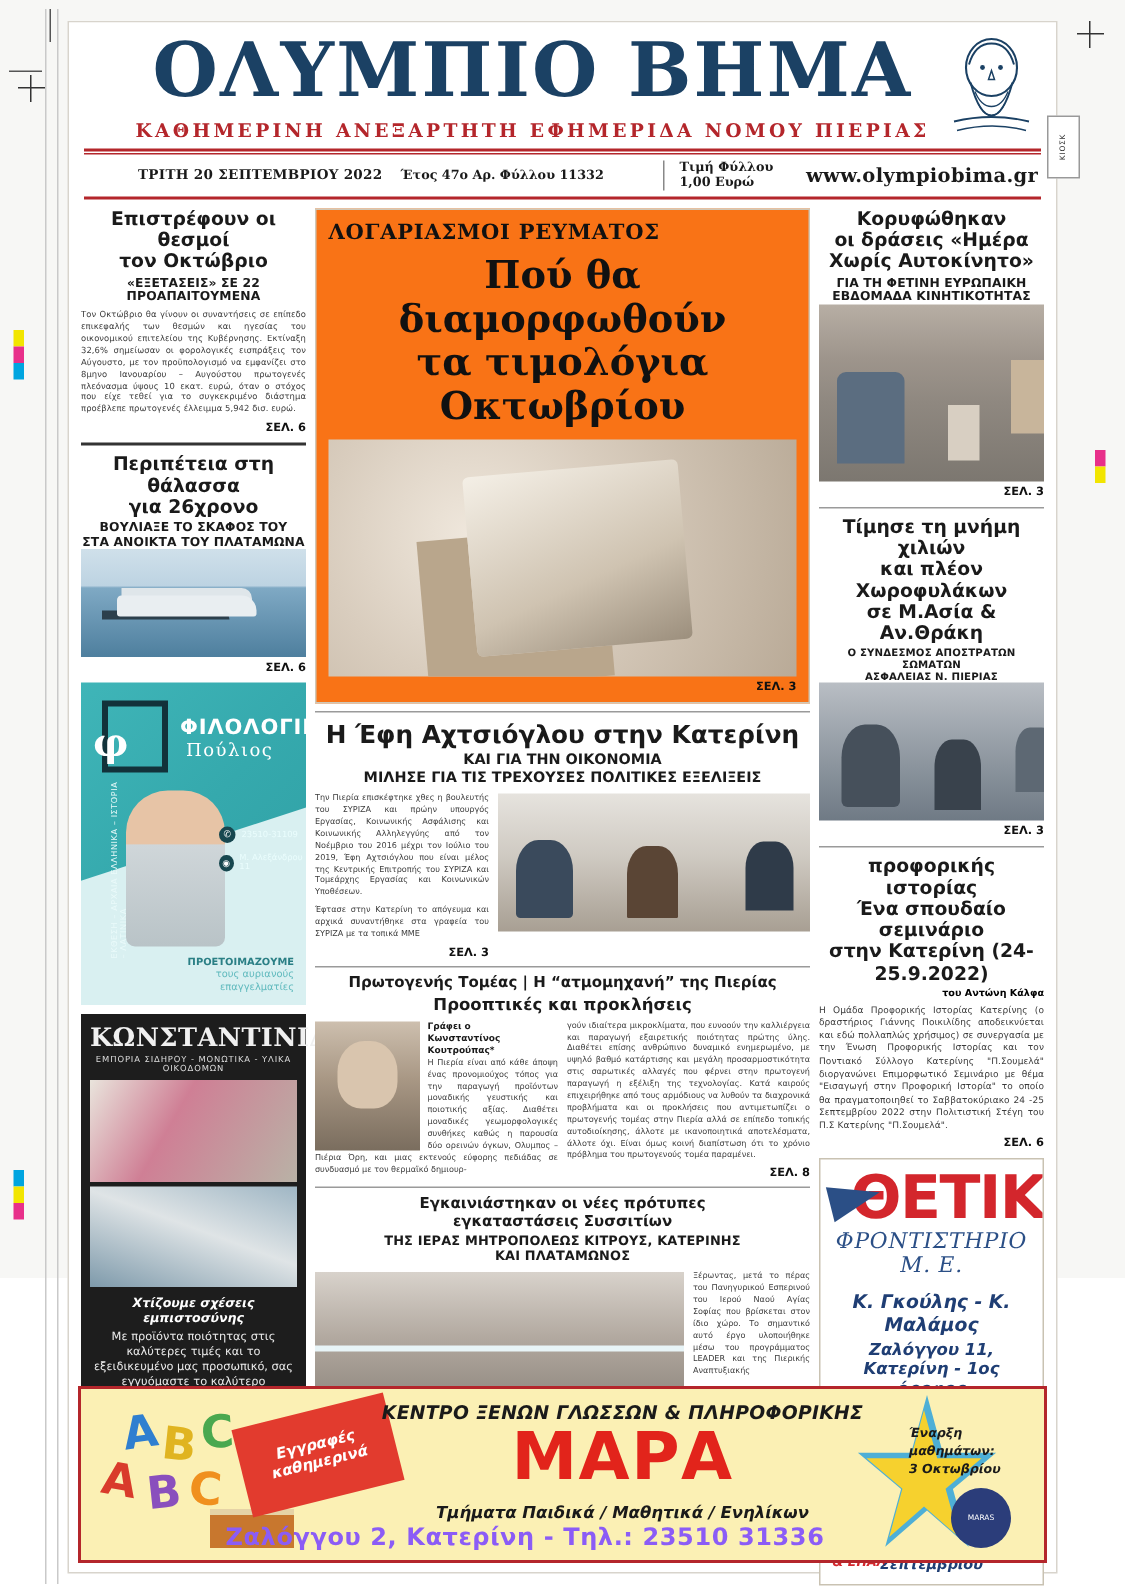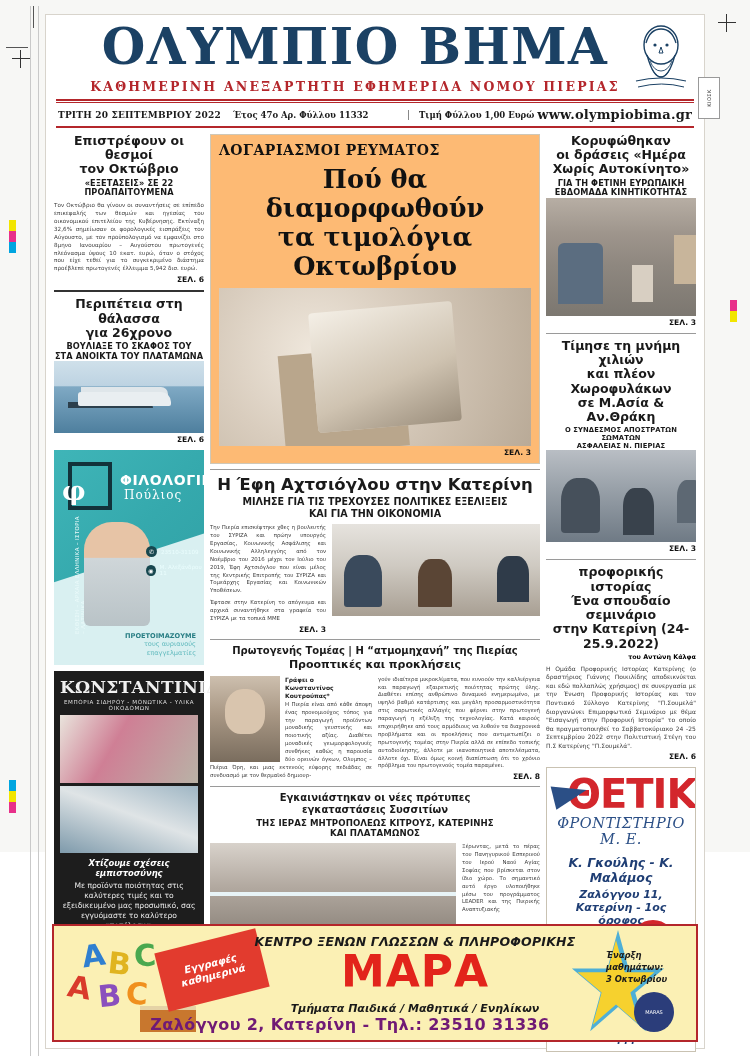--- a/index.html
+++ b/index.html
@@ -59,21 +59,21 @@
   }
   .mast-rule { height: 2.2px; background: #b4262b; margin-top: 5px; }
   .mast-rule2 { height: 1px; background: #b4262b; margin-top: 1.5px; }
   .mast-info {
     display: flex; align-items: center;
     font-family: "DejaVu Serif", serif;
     font-size: 9px; font-weight: 700;
     color: #1a1a1a;
     padding: 4px 2px 4px 2px;
   }
-  .mi-date { width: 175px; letter-spacing: .2px; }
+  .mi-date { width: 175px; letter-spacing: .2px; margin-left: 34px; }
   .mi-issue { width: 175px; text-align: left; font-size: 8.5px; }
   .mi-price { flex: 1; font-size: 8.5px; border-left: 1px solid #888; padding-left: 10px; }
   .mi-web { font-size: 13px; letter-spacing: .2px; color:#1a1a1a; }
   .mast-bottom-rule { height: 1.6px; background: #b4262b; }
 
   
   .zeus {
     position: absolute; right: 12px; top: 6px;
     width: 62px; height: 72px;
   }
@@ -194,21 +194,21 @@
     background: linear-gradient(180deg,#d8d2cb 0%, #b3aaa1 38%, #7d756c 100%);
     position: relative; overflow: hidden;
   }
   .ph-ribbon::after{
     content:""; position:absolute; left:0; top:44%; width:100%; height:4px;
     background:#e8f4f7;
     box-shadow: 0 -26px 0 -16px #8a7a66, 0 30px 0 -18px #6b6258;
   }
 
   
-  .main-box { border:1px solid #cfc8b8; background:#fdba74; padding:7px 8px 6px 8px; }
+  .main-box { border:1px solid #cfc8b8; background:#f97316; padding:7px 8px 6px 8px; }
   .main-kicker {
     font-family:"DejaVu Serif", serif; font-weight:700;
     font-size:14px; letter-spacing:.5px; color:#111;
   }
   .main-title {
     font-family:"DejaVu Serif", serif; font-weight:700;
     font-size:25.5px; line-height:1.14; text-align:center;
     color:#111; margin:7px 0 7px 0;
   }
   .main-ref { text-align:right; font-weight:700; font-size:7.6px; color:#111; margin-top:2px; }
@@ -398,21 +398,21 @@
   .mara-logo {
     position:absolute; left:200px; top:24px; right:120px; text-align:center;
     font-weight:700; font-size:44px; color:#e2241b; letter-spacing:1px; line-height:1;
   }
   .mara-depts {
     position:absolute; left:200px; top:76px; right:120px; text-align:center;
     font-style:italic; font-weight:700; font-size:11px; color:#1a1a1a;
   }
   .mara-addr {
     position:absolute; left:60px; right:110px; bottom:6px; text-align:center;
-    font-weight:700; font-size:16px; color:#701a75; letter-spacing:.4px;
+    font-weight:700; font-size:16px; color:#8b5cf6; letter-spacing:.4px;
   }
   .mara-start {
     position:absolute; right:12px; top:24px; width:78px; text-align:left;
     font-style:italic; font-weight:700; font-size:8.4px; color:#1a1a1a; line-height:1.4; z-index:3;
   }
   .mara-seal {
     position:absolute; right:22px; bottom:8px; width:40px; height:40px;
     border-radius:50%; background:#2b3d7a; color:#fff;
     display:flex; align-items:center; justify-content:center; font-size:5px; z-index:3;
   }
@@ -554,22 +554,22 @@
           </div>
           <div class="photo ph-main"></div>
           <div class="main-ref">ΣΕΛ. 3</div>
         </div>
 
         <div class="hr-thin"></div>
 
         <div>
           <div class="mid-head">Η Έφη  Αχτσιόγλου στην Κατερίνη</div>
           <div class="mid-kicker">
+            <div>ΚΑΙ ΓΙΑ ΤΗΝ ΟΙΚΟΝΟΜΙΑ</div>
             <div>ΜΙΛΗΣΕ ΓΙΑ ΤΙΣ ΤΡΕΧΟΥΣΕΣ ΠΟΛΙΤΙΚΕΣ ΕΞΕΛΙΞΕΙΣ</div>
-            <div>ΚΑΙ ΓΙΑ ΤΗΝ ΟΙΚΟΝΟΜΙΑ</div>
           </div>
           <div class="mid-grid">
             <div class="mg-col" style="flex:0 0 116px;">
               <div class="mid-body">Την Πιερία επισκέφτηκε χθες η βουλευτής του ΣΥΡΙΖΑ και πρώην υπουργός Εργασίας, Κοινωνικής Ασφάλισης και Κοινωνικής Αλληλεγγύης από τον Νοέμβριο του 2016 μέχρι τον Ιούλιο του 2019, Έφη Αχτσιόγλου  που είναι μέλος της Κεντρικής Επιτροπής του ΣΥΡΙΖΑ και Τομεάρχης Εργασίας και Κοινωνικών Υποθέσεων.</div>
               <div class="mid-body" style="margin-top:4px;">Έφτασε στην Κατερίνη το απόγευμα και αρχικά συναντήθηκε  στα γραφεία του ΣΥΡΙΖΑ με τα  τοπικά ΜΜΕ</div>
               <div class="page-ref">ΣΕΛ. 3</div>
             </div>
             <div class="mg-col">
               <div class="photo ph-panel"></div>
             </div>

